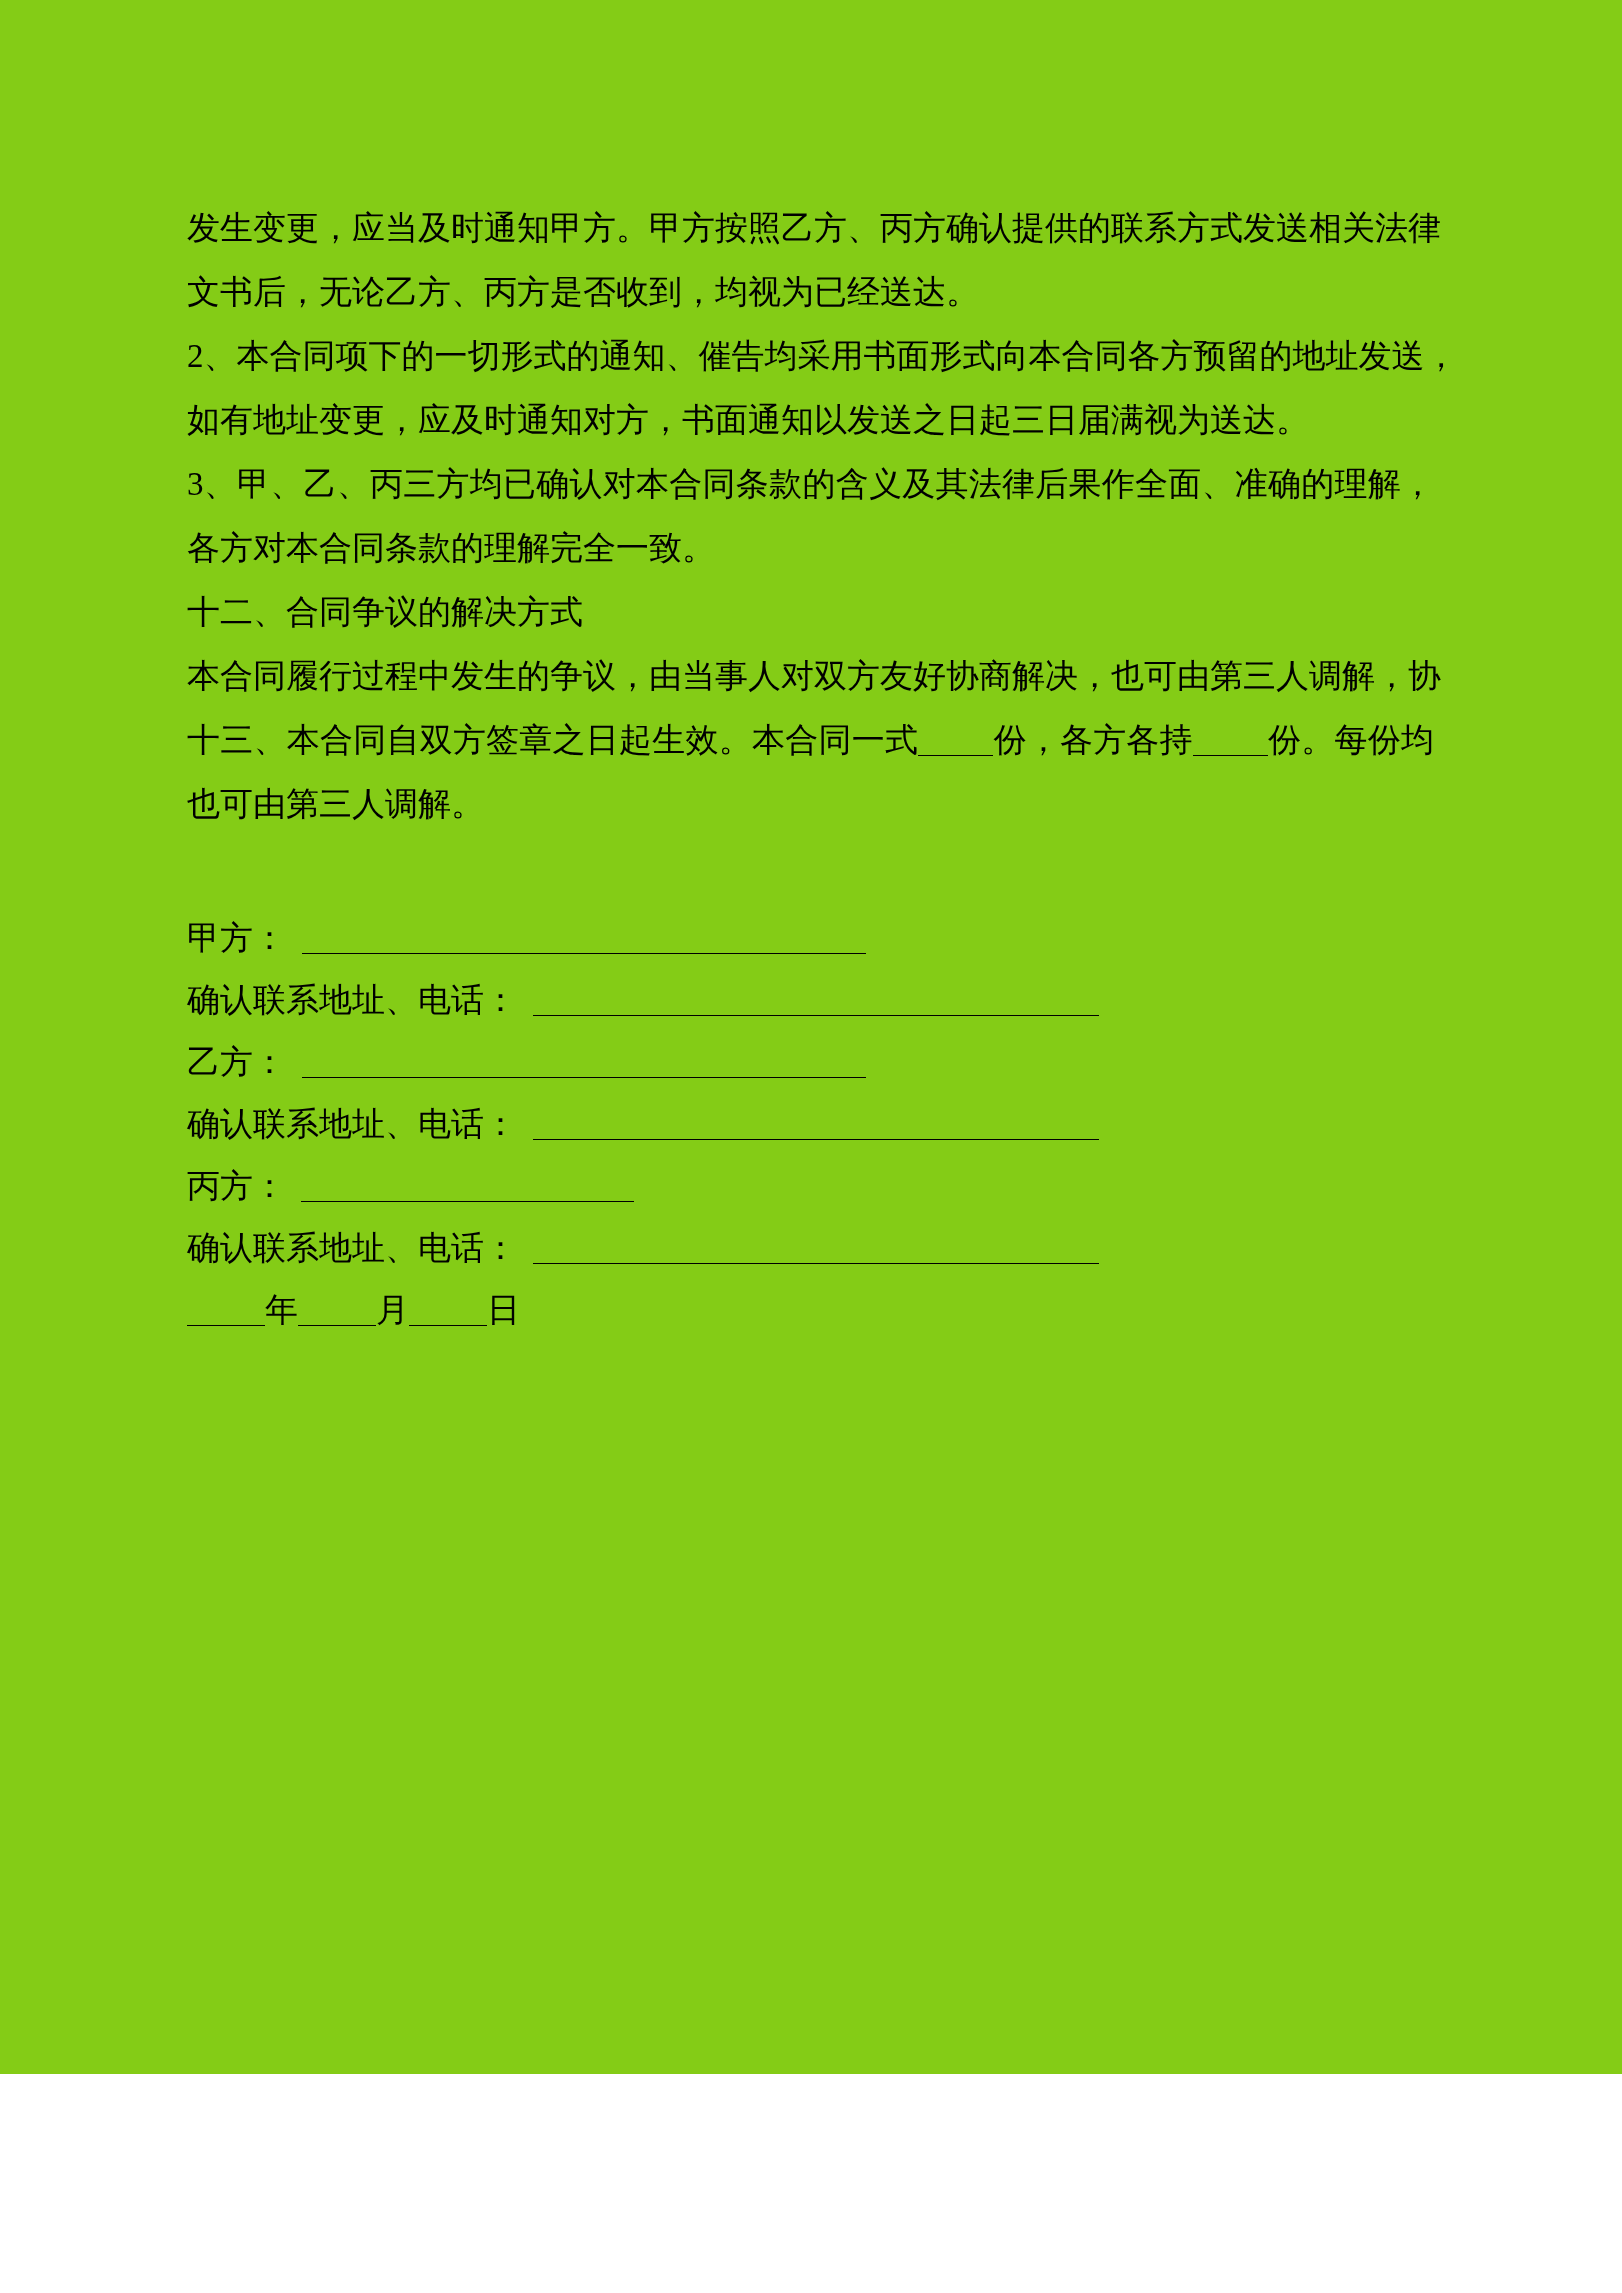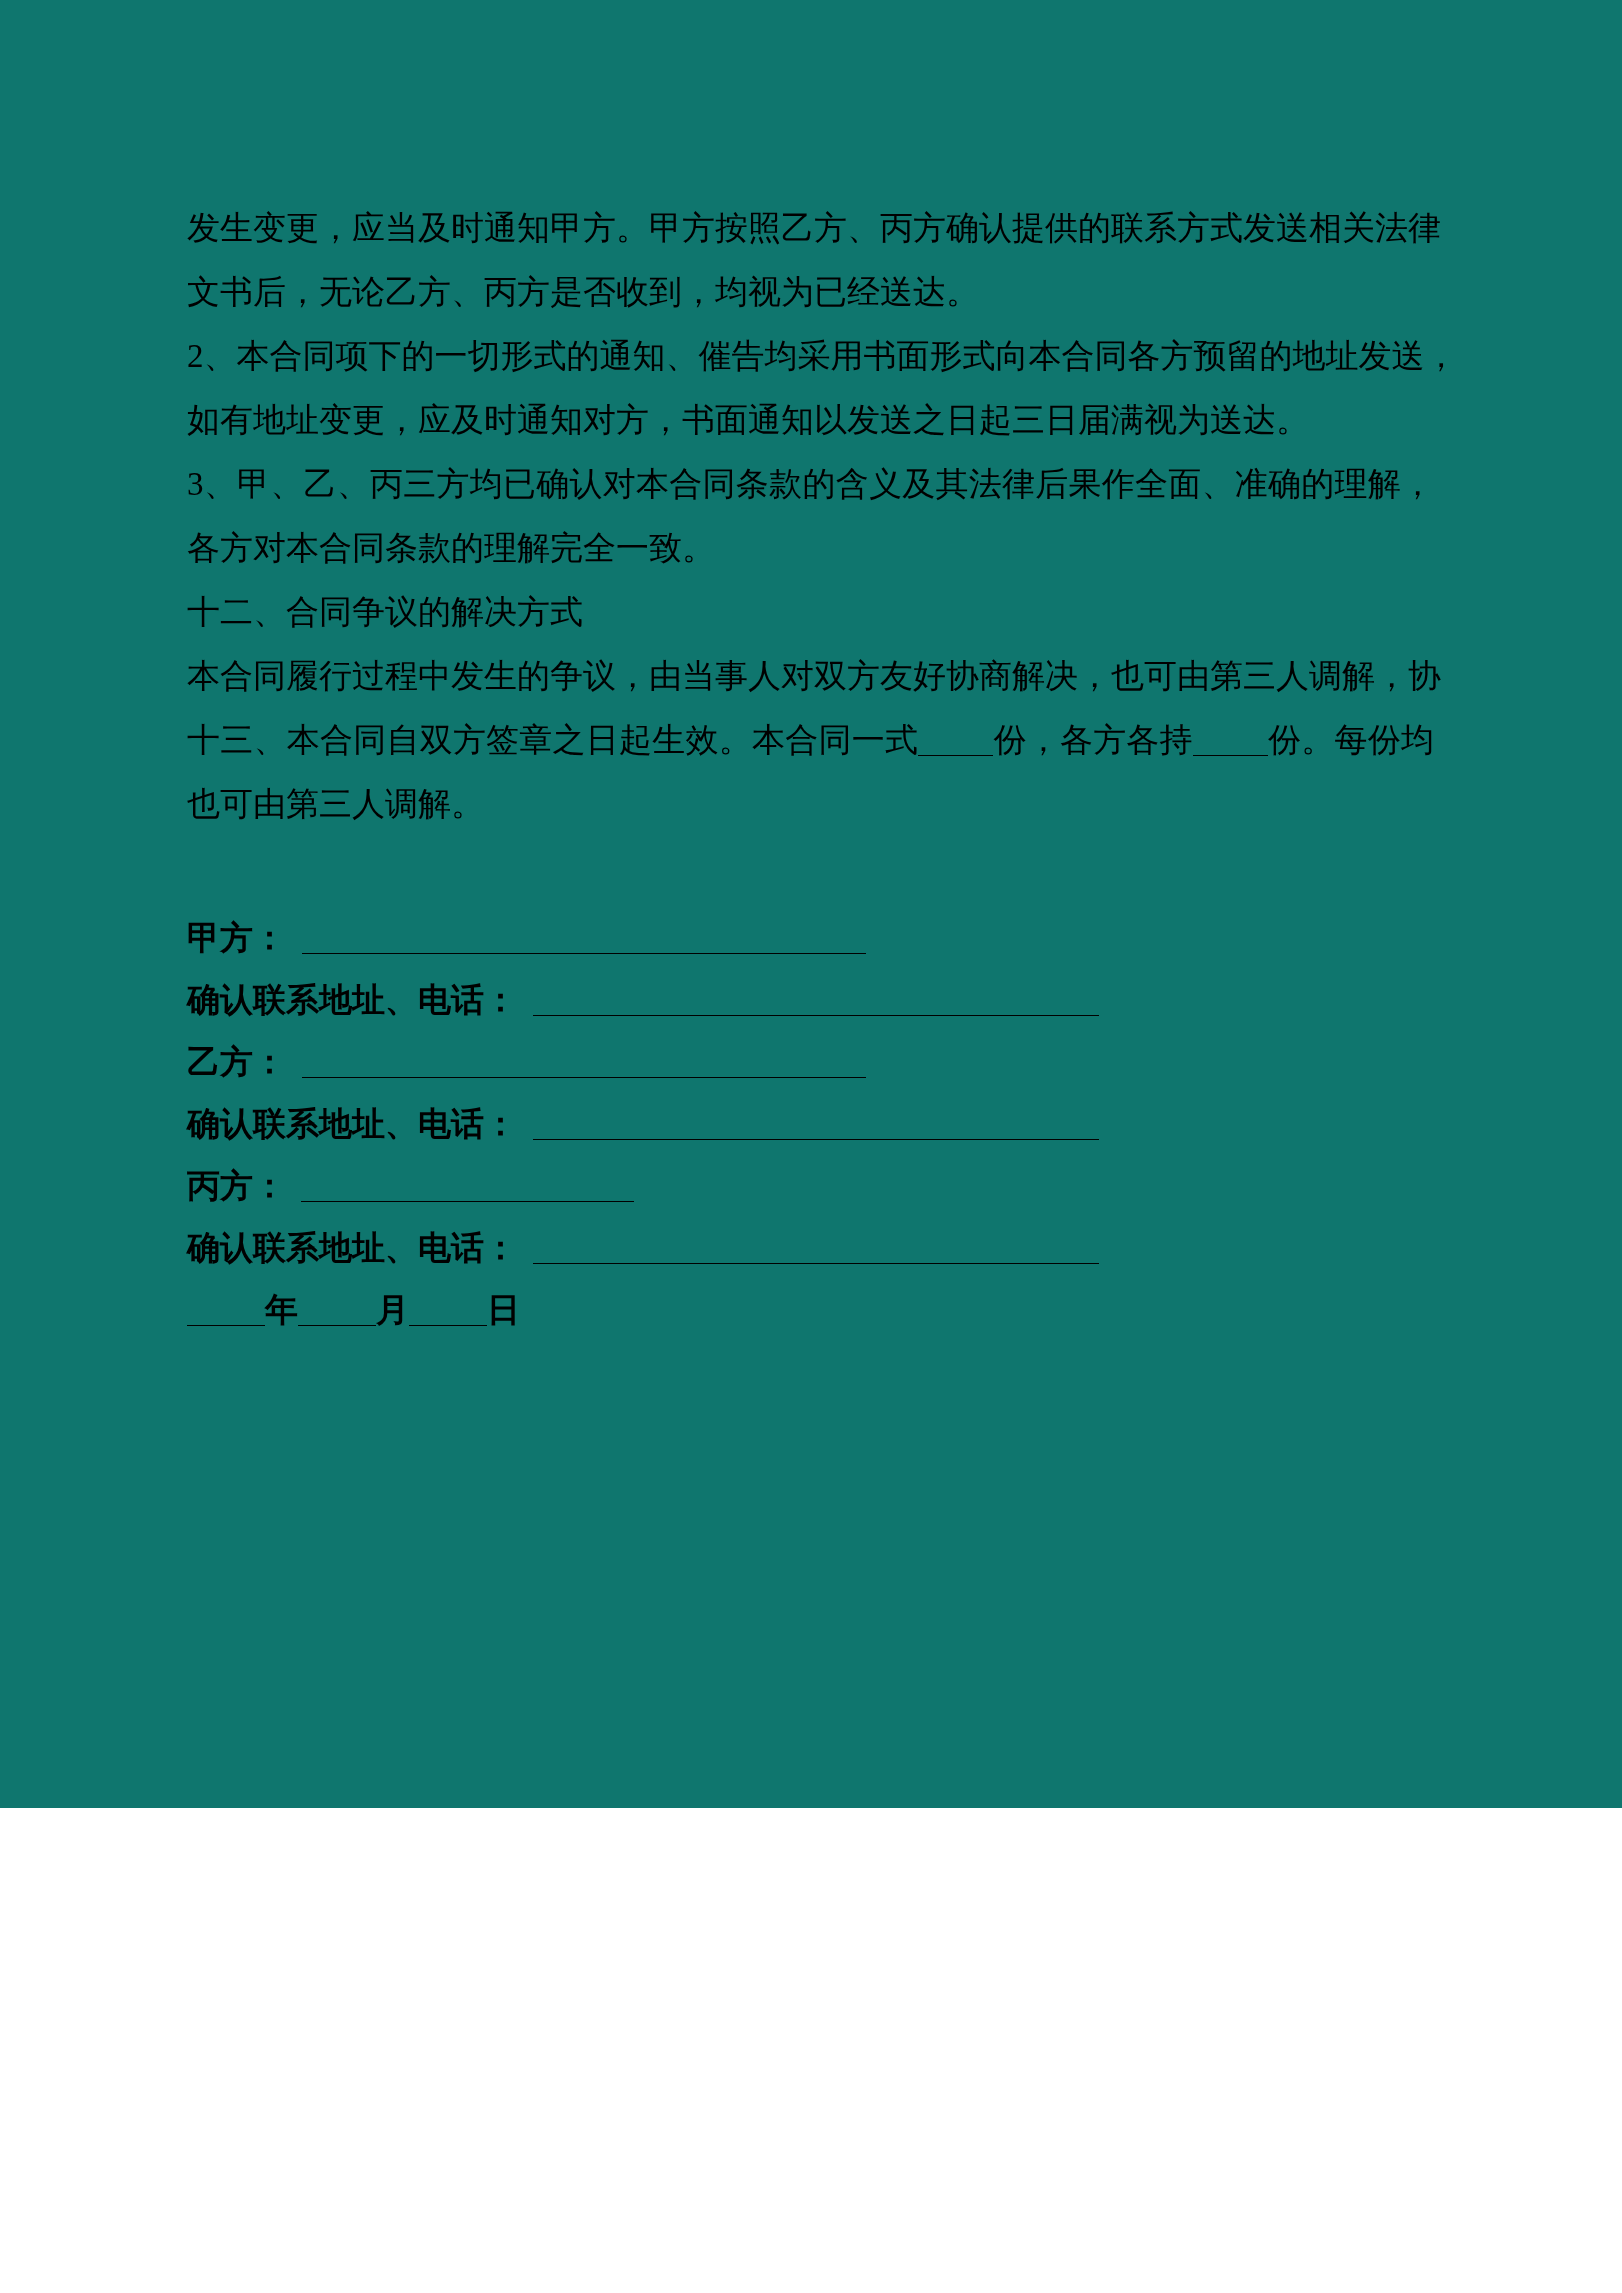--- a/index.html
+++ b/index.html
@@ -3,22 +3,22 @@
 <meta charset="utf-8">
 <style>
   html, body {
     margin: 0;
     padding: 0;
     background: #ffffff;
   }
   .page {
     position: relative;
     width: 1623px;
-    height: 1808px;
-    background: #0f766e;
+    height: 2074px;
+    background: #84cc16;
     color: #000000;
     font-family: "Liberation Serif", "DejaVu Serif", serif;
     overflow: hidden;
   }
   .content {
     position: absolute;
     left: 187px;
     top: 196px;
     width: 1247px;
   }
@@ -29,21 +29,20 @@
     white-space: nowrap;
     color: #000000;
   }
   
   .line.j {
     text-align: justify;
     text-align-last: justify;
   }
   .sig {
     margin-top: 71px;
-    font-weight: bold;
   }
   .sig .line {
     line-height: 62px;
     height: 62px;
   }
   
   .u {
     display: inline-block;
     height: 27px;
     border-bottom: 1.8px solid #000000;

